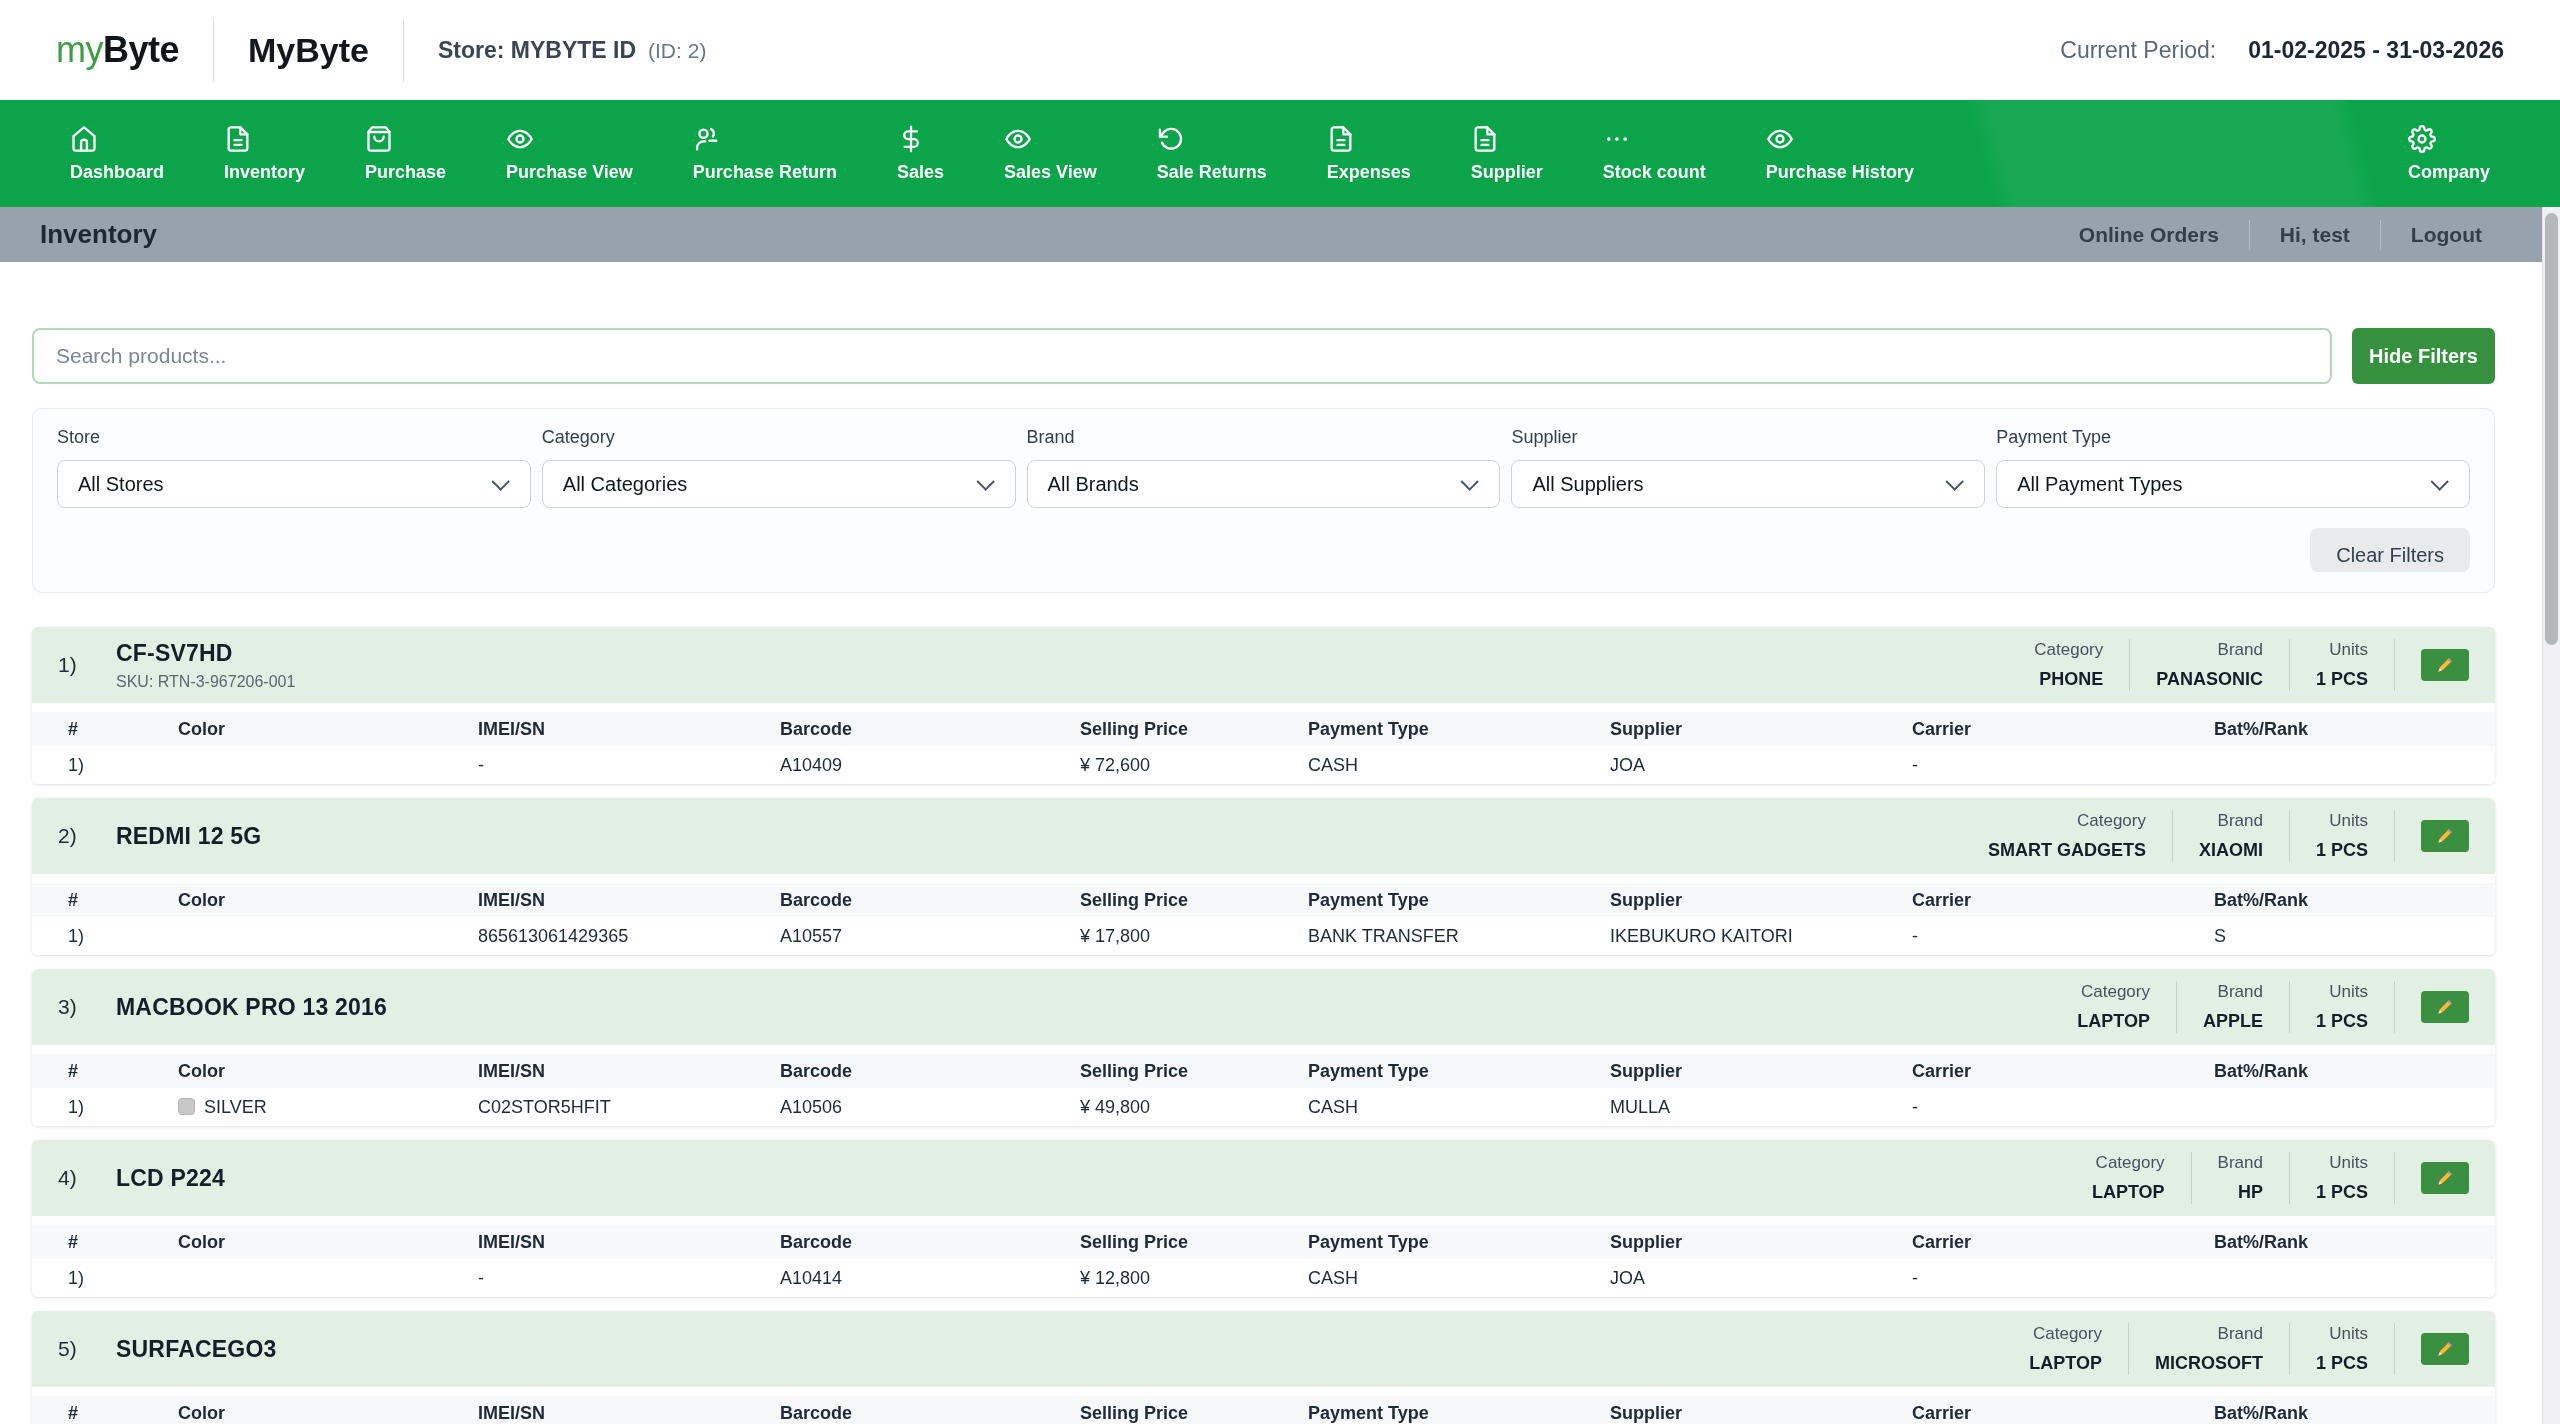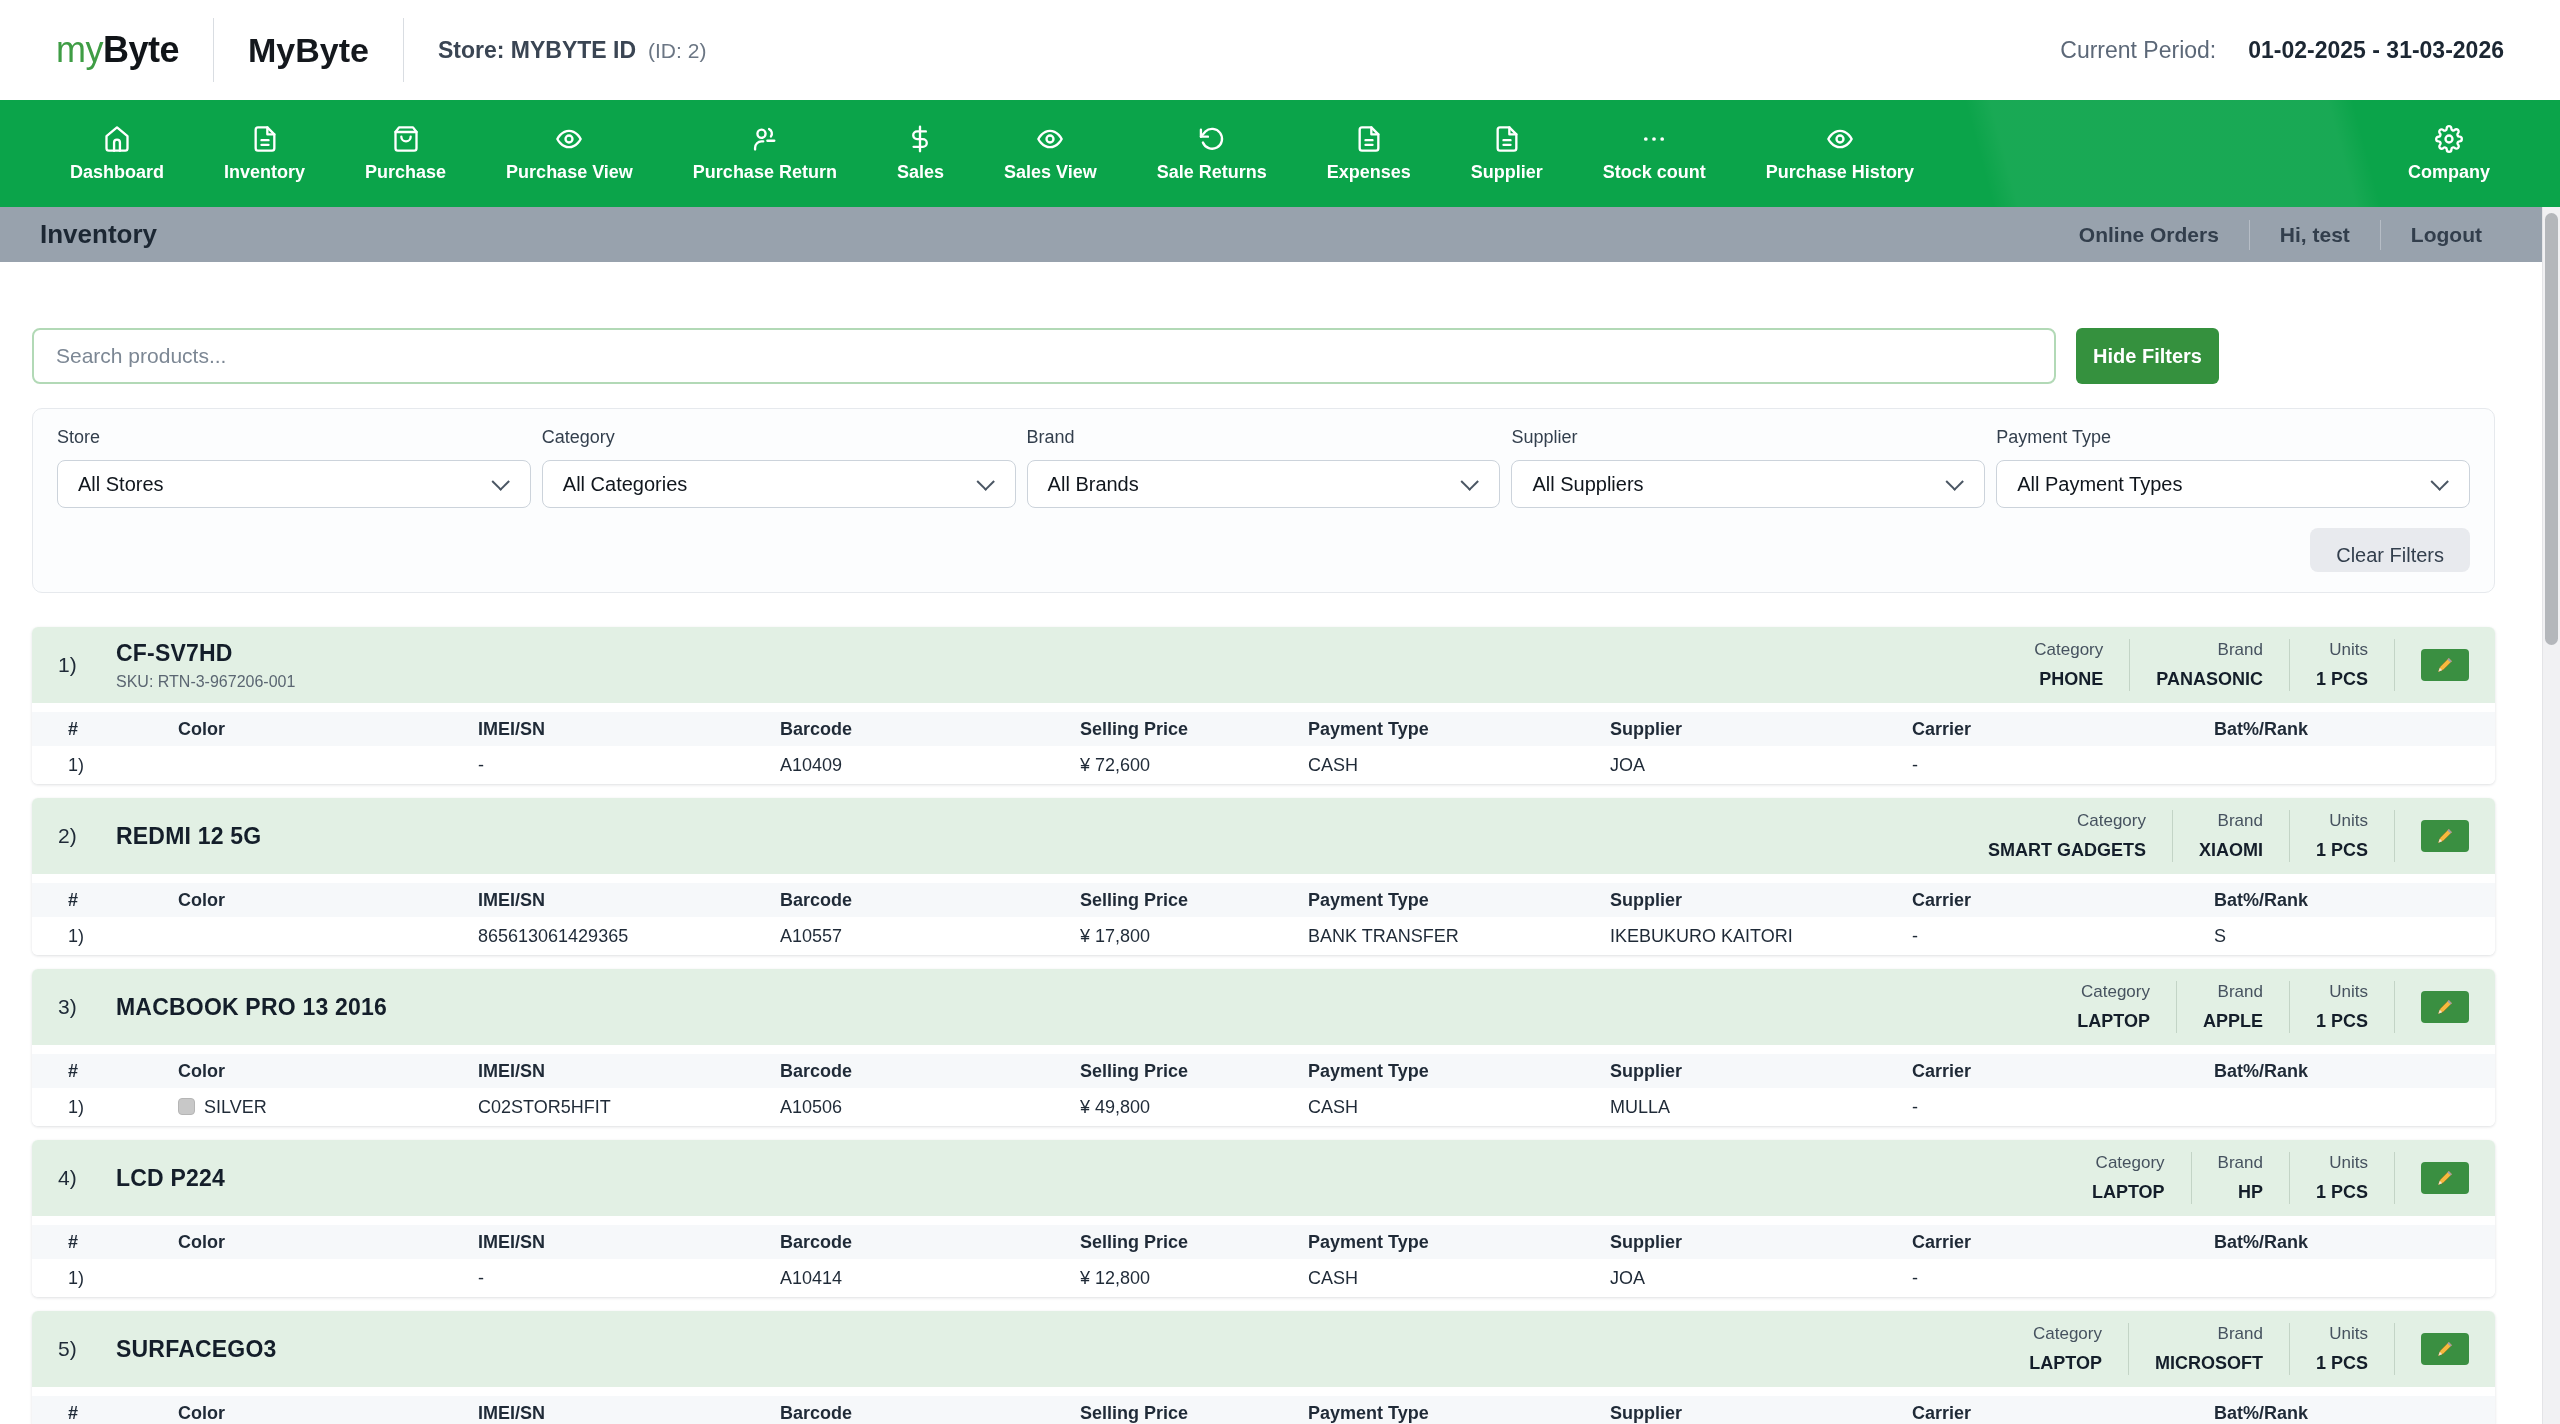--- a/index.html
+++ b/index.html
@@ -20,38 +20,38 @@
   .period { margin-left:auto; display:flex; align-items:baseline; gap:32px; font-size:23px; }
   .period .p-label { color:#5c6878; }
   .period .p-value { color:#1c2733; font-weight:700; }
 
   
   nav { position:relative; height:107px; background:#0ba44a; display:flex; align-items:center;
         padding:0 70px; gap:60px; overflow:hidden; }
   nav::before { content:""; position:absolute; inset:0;
         background:linear-gradient(255deg, rgba(255,255,255,0.0) 8%, rgba(255,255,255,0.06) 9% 22%, rgba(255,255,255,0.0) 23%);
         pointer-events:none; }
-  .nav-item { position:relative; display:flex; flex-direction:column; align-items:center; gap:9px;
+  .nav-item { position:relative; display:flex; flex-direction:column; gap:9px;
         color:#fff; cursor:pointer; white-space:nowrap; }
   .nav-item svg { width:28px; height:28px; stroke:#fff; fill:none; stroke-width:2;
         stroke-linecap:round; stroke-linejoin:round; }
   .nav-item .nav-label { font-size:18px; font-weight:600; }
   .nav-right { margin-left:auto; }
 
   
   .subbar { height:55px; background:#98a2ad; display:flex; align-items:center; padding:0 48px 0 40px; }
   .subbar-title { font-size:26px; font-weight:700; color:#1c2733; }
   .subbar-links { margin-left:auto; display:flex; align-items:center; gap:0; }
   .subbar-link { font-size:21px; font-weight:600; color:#323e4c; padding:0 30px; cursor:pointer; }
   .subbar-sep { width:1px; height:30px; background:#b6bdc6; }
 
   
   main { position:relative; padding:0 32px; }
   .search-row { display:flex; gap:20px; margin-top:66px; }
-  .search-input { flex:0 0 auto; width:2024px; height:56px; border:2px solid #b2d9b6; border-radius:8px;
+  .search-input { flex:0 0 auto; width:2300px; height:56px; border:2px solid #b2d9b6; border-radius:8px;
         padding:0 22px; font-size:21px; color:#1f2a37; outline:none; font-family:inherit; }
   .search-input::placeholder { color:#7c8794; }
   .hide-filters-btn { width:143px; height:56px; background:#35913e; color:#fff; border:none;
         border-radius:6px; font-size:20px; font-weight:700; cursor:pointer; font-family:inherit; }
 
   .filter-panel { margin-top:24px; width:2463px; border:1px solid #e6e9ed; border-radius:10px;
         background:#fcfdfe; padding:18px 24px 20px 24px; }
   .filter-grid { display:grid; grid-template-columns:repeat(5,1fr); gap:11px; }
   .filter-group { display:flex; flex-direction:column; gap:12px; }
   .filter-label { font-size:18px; color:#333f4d; }

